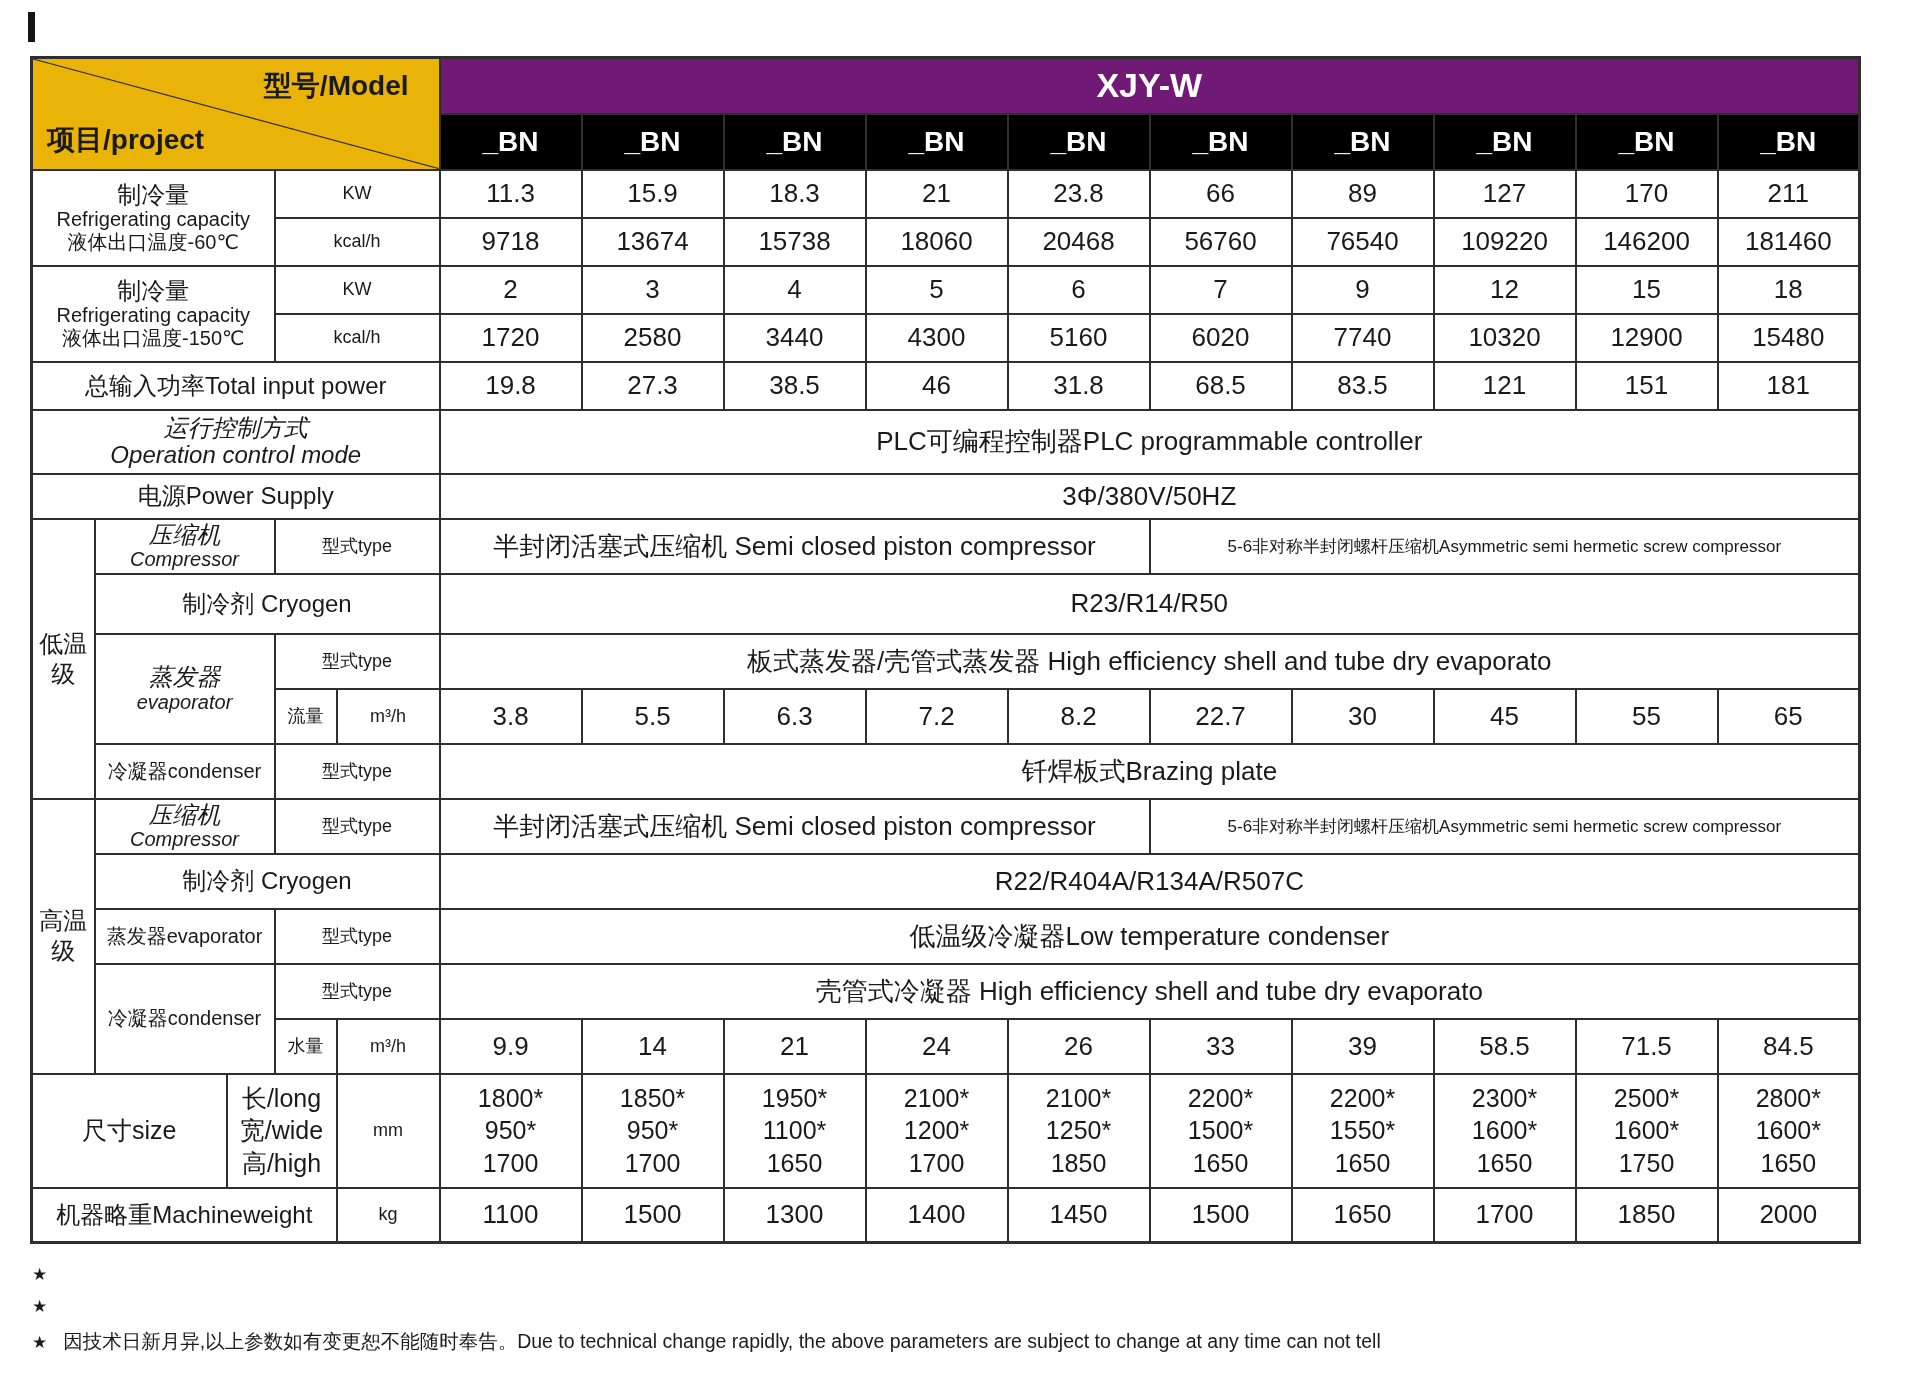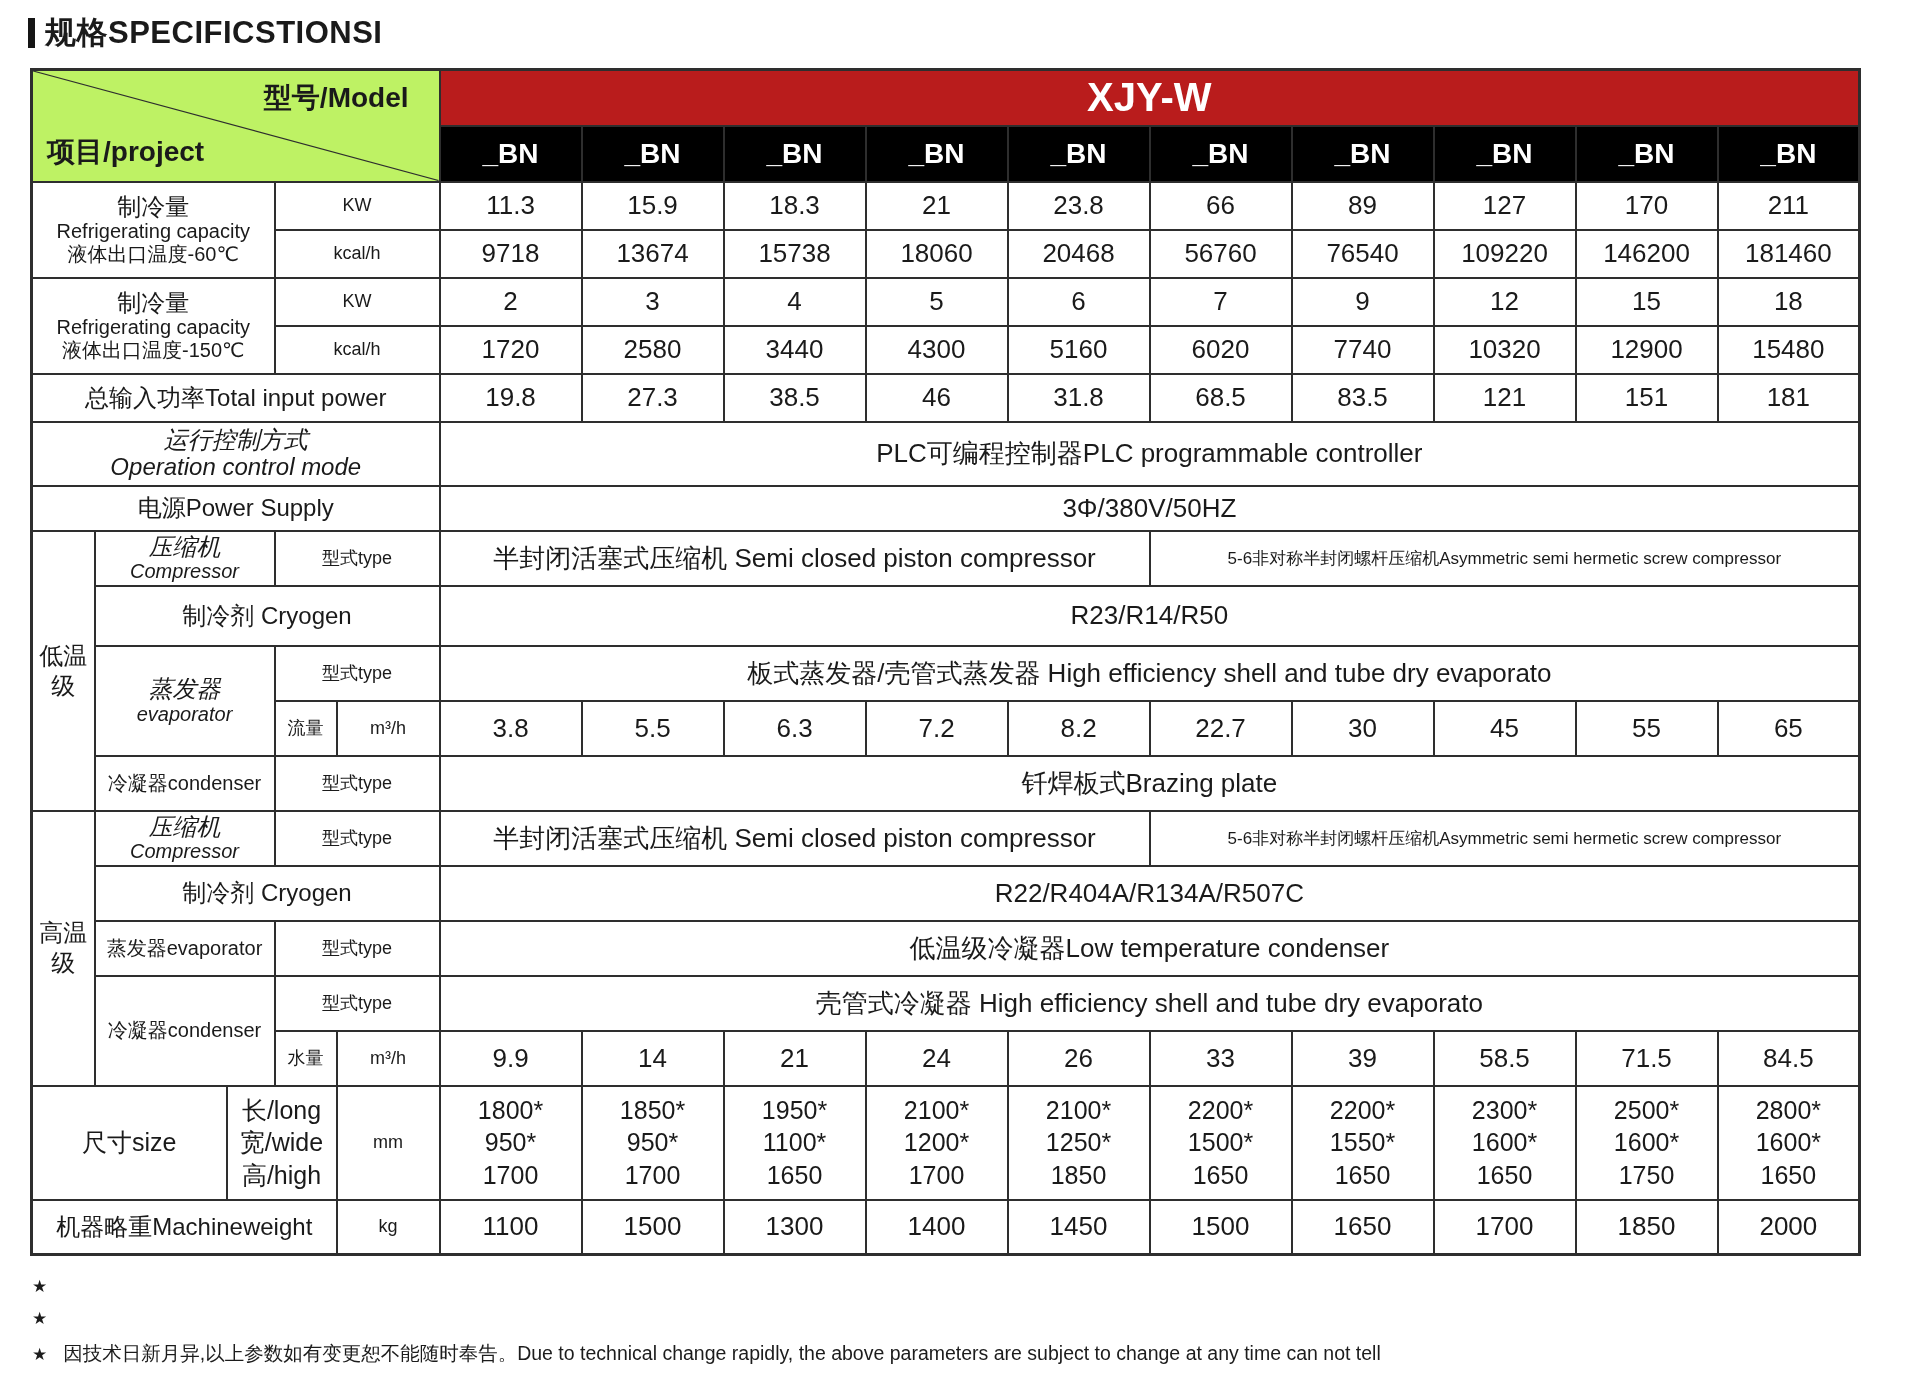--- a/index.html
+++ b/index.html
@@ -12,25 +12,25 @@
   table.spec{border-collapse:collapse;table-layout:fixed;width:1828px;
     margin:0 0 0 30px;border:3px solid #2e2e2e;}
   table.spec td{border:2px solid #2e2e2e;text-align:center;vertical-align:middle;
     padding:1px 4px;overflow:hidden;}
 
   
   .hA{height:56px}.hB{height:48px}.hC{height:48px}.hD{height:64px}.hE{height:45px}
   .hF{height:55px}.hG{height:60px}.hH{height:114px}
 
   
-  .diag{background:#bef264;position:relative;padding:0;}
+  .diag{background:#eab308;position:relative;padding:0;}
   .diag svg{position:absolute;left:0;top:0;width:100%;height:100%;display:block;}
   .diag-model{position:absolute;top:8px;right:30px;font-size:28px;font-weight:bold;}
   .diag-project{position:absolute;bottom:10px;left:14px;font-size:28px;font-weight:bold;}
-  .series{background:#b91c1c;color:#fff;font-weight:bold;font-size:40px;border-color:#5c6a72;}
+  .series{background:#701a75;color:#fff;font-weight:bold;font-size:34px;border-color:#5c6a72;}
   .bn{background:#000000;color:#fff;font-weight:bold;font-size:28px;border-color:#5c6a72;}
 
   
   .val{font-size:26px;}
   .val.small{font-size:17px;}
   .unit{font-size:18px;}
   .lbl{font-size:24px;line-height:1.15;}
   .lbl .zh{font-size:24px;}
   .lbl .en{font-size:20px;}
   .left{text-align:left;padding-left:10px;}
@@ -45,21 +45,20 @@
     font-size:19.5px;color:#1c1c1c;}
   .note .star{font-size:17px;}
 </style>
 </head>
 <body>
 
 <div class="page">
 
   <h1>
     <span class="tbar"></span>
-    <span>规格SPECIFICSTIONSI</span>
   </h1>
 
   <table class="spec">
     <colgroup>
       <col style="width:63px">
         <col style="width:132px">
         <col style="width:48px">
       <col style="width:62px">
         <col style="width:103px">
       <col style="width:142px">

